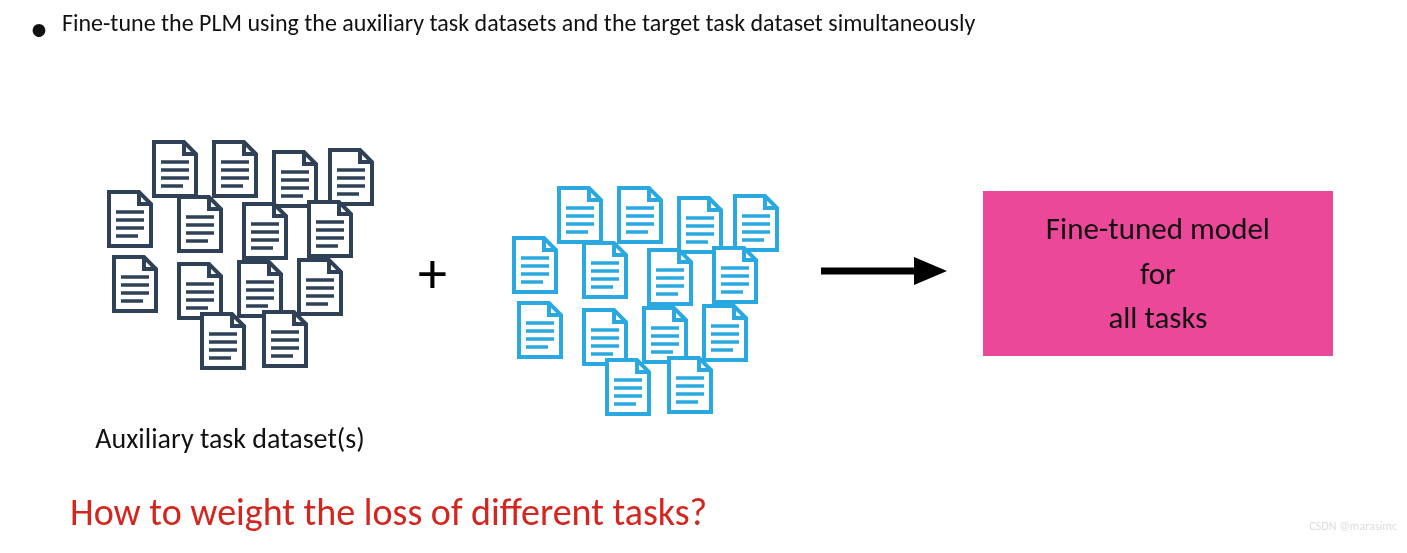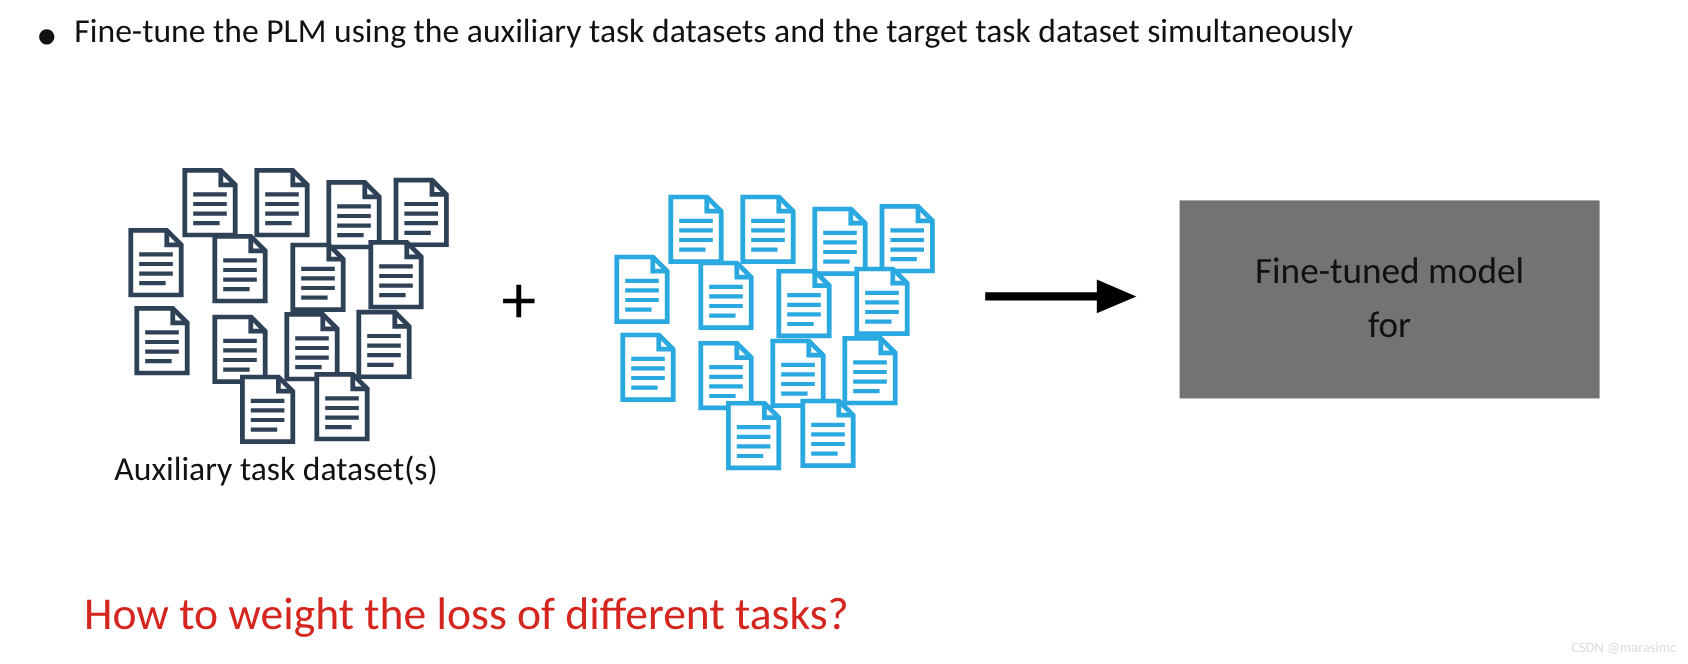--- a/index.html
+++ b/index.html
@@ -19,38 +19,39 @@
       display: flex;
       align-items: flex-start;
     }
     .bullet {
       font-size: 36px;
       color: #111;
       margin-right: 14px;
       line-height: 1.2;
     }
     .bullet-text {
-      font-size: 28px;
+      font-size: 24px;
       color: #111;
       line-height: 1.28;
       text-align: center;
     }
     .diagram-row {
       position: absolute;
       top: 140px;
       left: 80px;
       right: 40px;
       display: flex;
       align-items: center;
       gap: 30px;
     }
     .dataset-block {
       display: flex;
       flex-direction: column;
       align-items: center;
+      gap: 48px;
     }
     .doc-cluster {
       position: relative;
       width: 300px;
       height: 225px;
     }
     .doc-icon { position: absolute; }
     .caption {
       font-size: 28px;
       color: #111;
@@ -60,42 +61,42 @@
     .plus-sign {
       font-size: 58px;
       color: #000;
       font-weight: 400;
       margin: 0 8px 50px 8px;
     }
     .arrow {
       margin: 0 4px 50px 4px;
     }
     .model-box {
-      background: #737373;
+      background: #ec4899;
       width: 350px;
       height: 165px;
       display: flex;
       flex-direction: column;
       align-items: center;
       justify-content: center;
       font-size: 31px;
       color: #111;
       line-height: 1.45;
       margin-bottom: 50px;
     }
     .question {
       position: absolute;
       bottom: 18px;
       left: 70px;
       font-size: 38px;
       color: #d4261f;
     }
     .watermark {
       position: absolute;
-      bottom: 6px;
+      bottom: 20px;
       right: 10px;
       font-size: 12px;
       color: #ddd;
     }
   </style>
 </head>
 <body>
 
 <div class="bullet-row">
   <span class="bullet">•</span>
@@ -344,19 +345,20 @@
   <div class="arrow">
     <svg width="130" height="40" viewBox="0 0 130 40">
       <line x1="2" y1="20" x2="100" y2="20" stroke="#000" stroke-width="7"></line>
       <polygon points="95,6 128,20 95,34" fill="#000"></polygon>
     </svg>
   </div>
 
   <div class="model-box">
     <div>Fine-tuned model</div>
     <div>for</div>
+    <div>all tasks</div>
   </div>
 
 </div>
 
 <div class="question">How to weight the loss of different tasks?</div>
 
 <div class="watermark">CSDN @marasimc</div>
 
 </body></html>

